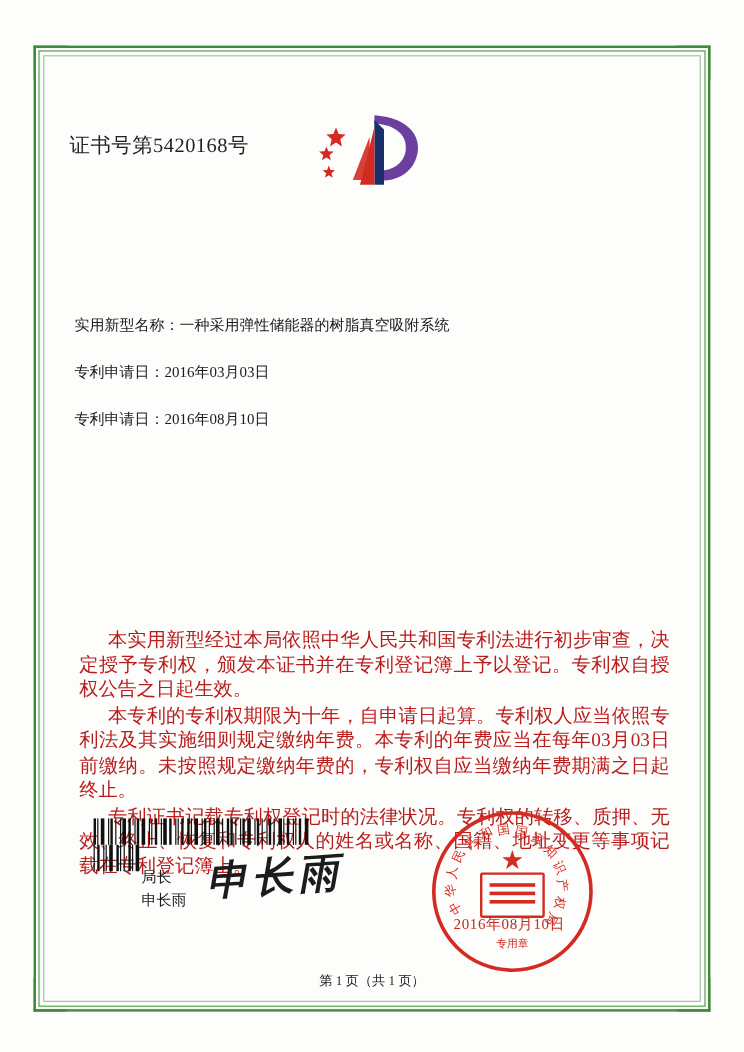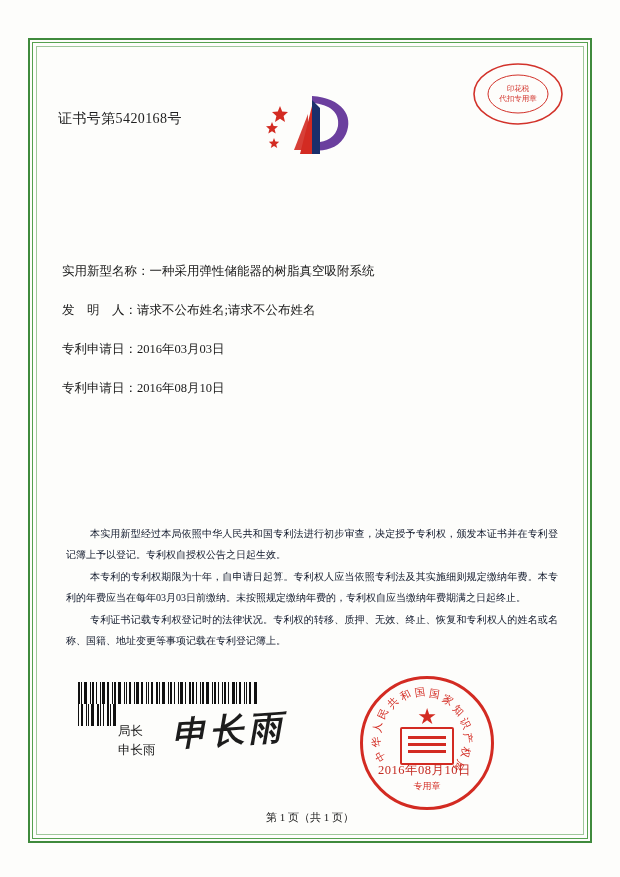--- a/index.html
+++ b/index.html
@@ -58,21 +58,21 @@
   }
   .corner.tl { left: 28px; top: 38px; border-right: none; border-bottom: none; }
   .corner.tr { right: 28px; top: 38px; border-left: none; border-bottom: none; }
   .corner.bl { left: 28px; bottom: 34px; border-right: none; border-top: none; }
   .corner.br { right: 28px; bottom: 34px; border-left: none; border-top: none; }
 
   .cert-number {
     position: absolute;
     left: 58px;
     top: 110px;
-    font-size: 14px;
+    font-size: 17px;
     letter-spacing: 0.4px;
     color: #222;
     white-space: nowrap;
   }
 
   
   .logo {
     position: absolute;
     left: 50%;
     top: 88px;
@@ -133,24 +133,24 @@
   }
   .field-value {
     display: inline;
   }
 
   .body-text {
     position: absolute;
     left: 66px;
     right: 62px;
     top: 524px;
-    font-size: 10px;
+    font-size: 16px;
     line-height: 20.5px;
     text-align: justify;
-    color: #0f172a;
+    color: #b91c1c;
   }
   .body-text p {
     margin: 0 0 2px 0;
     text-indent: 24px;
   }
 
   
   .barcode {
     position: absolute;
     left: 78px;
@@ -292,38 +292,25 @@
       <path d="M50 66 L62 18 L62 66 Z" fill="#d32b22"></path>
       <path d="M44 62 L58 26 L58 62 Z" fill="#d32b22" opacity="0.9"></path>
       <g fill="#d32b22">
         <polygon points="30,18 32.2,23.6 38,24 33.6,28 35,34 30,30.8 25,34 26.4,28 22,24 27.8,23.6"></polygon>
         <polygon points="22,34 23.6,38 28,38.3 24.6,41.3 25.7,45.5 22,43.2 18.3,45.5 19.4,41.3 16,38.3 20.4,38"></polygon>
         <polygon points="24,50 25.4,53.6 29.2,53.8 26.2,56.4 27.2,60.1 24,58 20.8,60.1 21.8,56.4 18.8,53.8 22.6,53.6"></polygon>
       </g>
     </svg>
   </div>
 
-  <div class="stamp-tax">
-    <svg viewBox="0 0 92 64" width="92" height="64" style="position:absolute;left:0;top:0;">
-      <ellipse cx="46" cy="32" rx="44" ry="30" fill="none" stroke="#d2322a" stroke-width="1.6"></ellipse>
-      <ellipse cx="46" cy="32" rx="30" ry="19" fill="none" stroke="#d2322a" stroke-width="1"></ellipse>
-    </svg>
-    <div class="label">
-      <span>印花税</span><br>
-      <span>代扣专用章</span>
-    </div>
-  </div>
 
 
   <div class="fields">
     <div class="field-row">
       <span class="field-label">实用新型名称：</span><span class="field-value">一种采用弹性储能器的树脂真空吸附系统</span>
-    </div>
-    <div class="field-row">
-      <span class="field-label">发　明　人：</span><span class="field-value">请求不公布姓名;请求不公布姓名</span>
     </div>
     <div class="field-row">
       <span class="field-label">专利申请日：</span><span class="field-value">2016年03月03日</span>
     </div>
     <div class="field-row">
       <span class="field-label">专利申请日：</span><span class="field-value">2016年08月10日</span>
     </div>
   </div>
 
   <div class="body-text">

